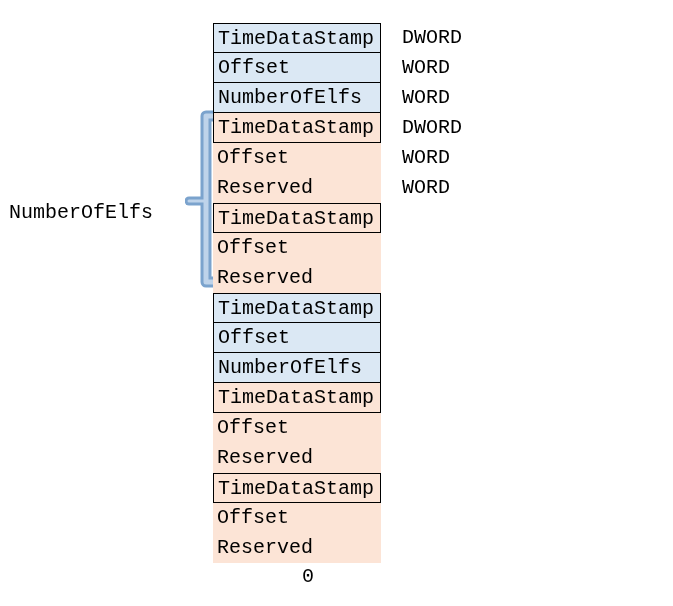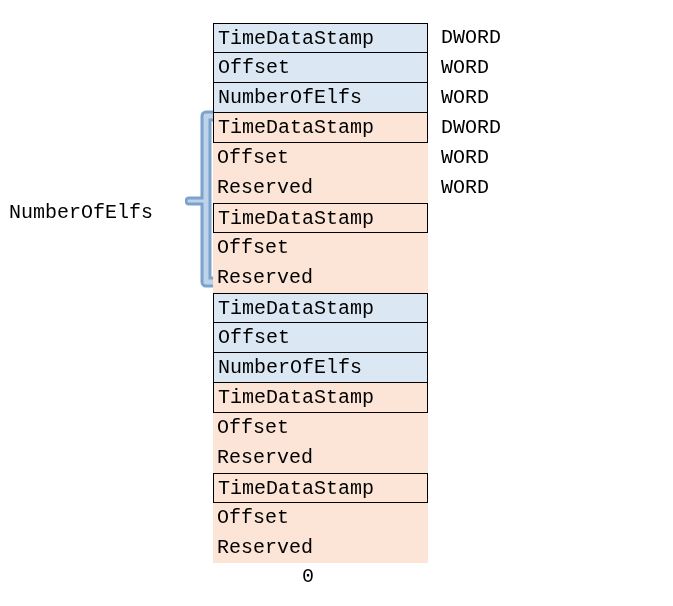--- a/index.html
+++ b/index.html
@@ -8,36 +8,36 @@
     width: 673px;
     height: 606px;
     background: #ffffff;
     font-family: "Liberation Mono", "DejaVu Sans Mono", monospace;
     color: #000000;
     overflow: hidden;
   }
   .row {
     position: absolute;
     left: 213px;
-    width: 215px;
+    width: 168px;
     height: 30px;
     box-sizing: border-box;
     line-height: 29px;
     font-size: 20px;
     padding-left: 4px;
     white-space: nowrap;
     overflow: hidden;
   }
   .row.blue  { background: var(--blue-fill); }
   .row.peach { background: var(--peach-fill); }
   .row.boxed { border: 1px solid var(--border-col); }
   .row.boxed.no-top { border-top: none; }
   .type-label {
     position: absolute;
-    left: 441px;
+    left: 402px;
     height: 30px;
     line-height: 30px;
     font-size: 20px;
     white-space: nowrap;
   }
   .left-annotation {
     position: absolute;
     left: 9px;
     top: 200px;
     font-size: 20px;

